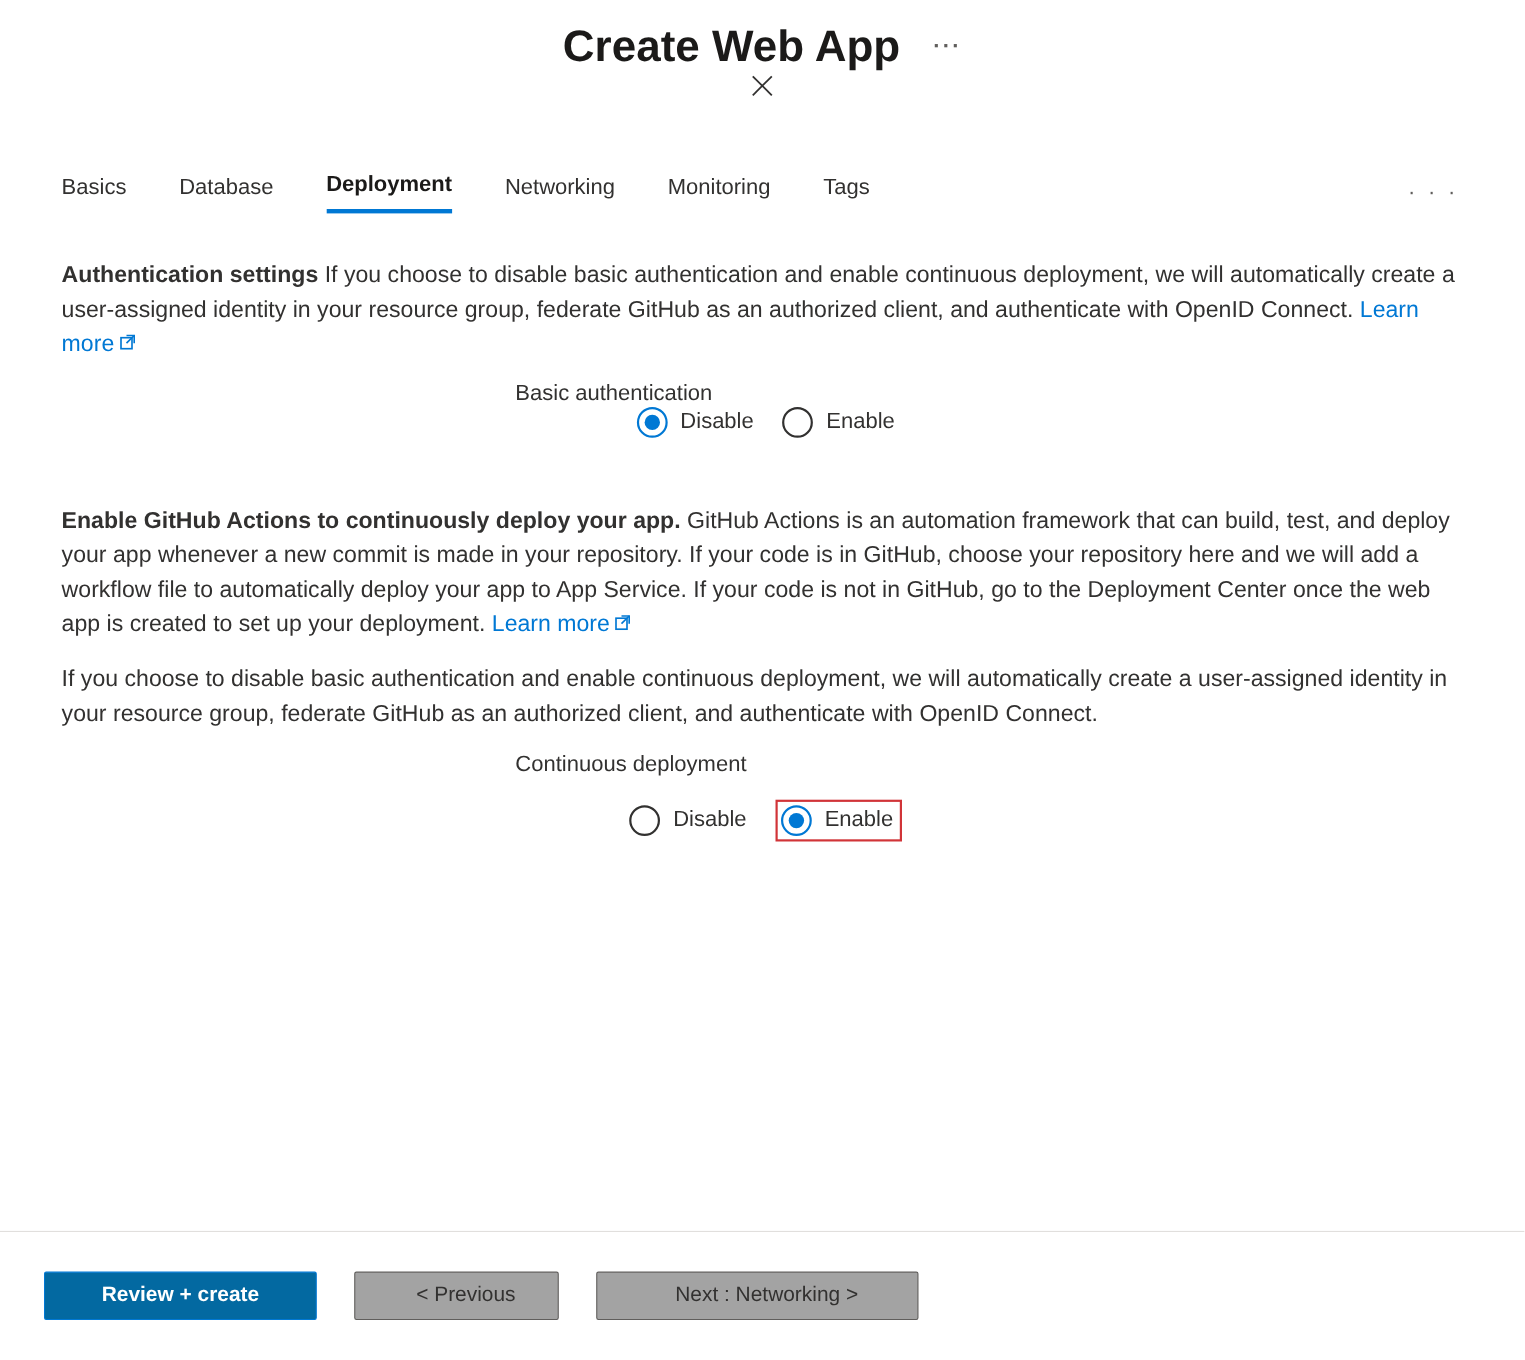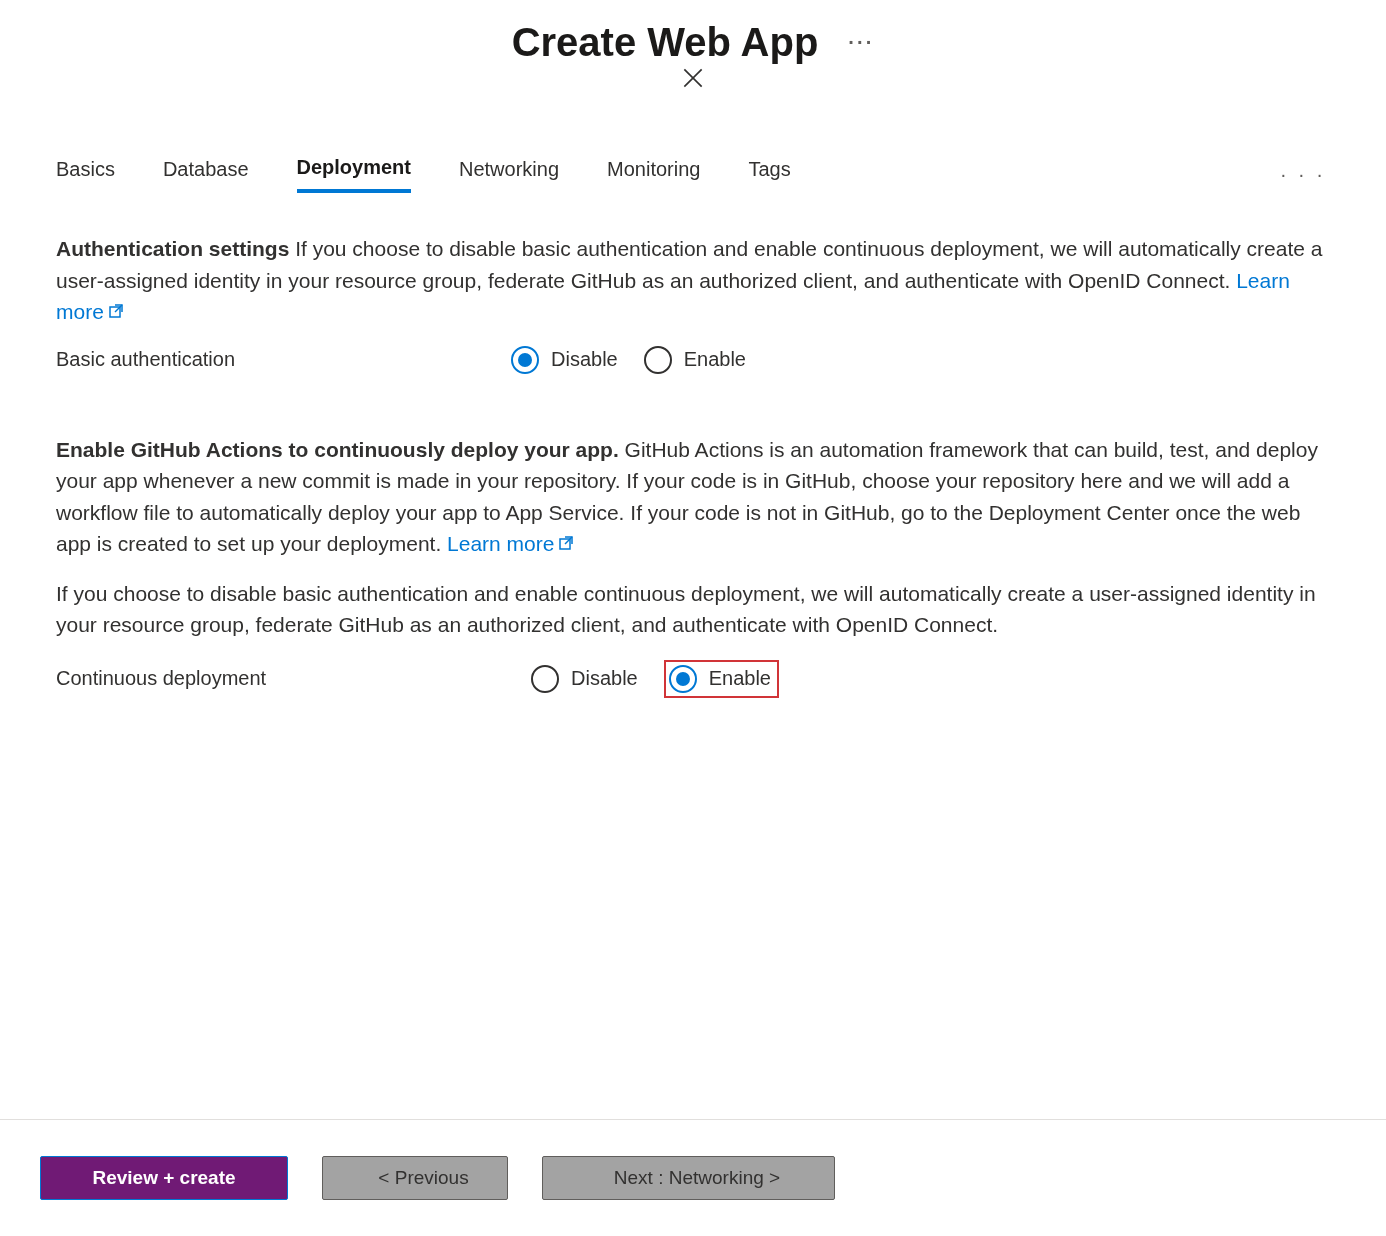--- a/index.html
+++ b/index.html
@@ -96,20 +96,21 @@
     }
     .ext-icon svg {
       width: 16px;
       height: 16px;
       vertical-align: baseline;
     }
     .field-row {
       display: flex;
       align-items: center;
       margin-top: 14px;
+      flex-direction: column;
     }
     .field-label {
       width: 455px;
       font-size: 20px;
       color: #323130;
     }
     .radio-group {
       display: flex;
       gap: 26px;
       align-items: center;
@@ -175,21 +176,21 @@
       background: #fff;
     }
     .btn {
       padding: 10px 26px;
       font-size: 19px;
       cursor: pointer;
       font-family: inherit;
       border-radius: 2px;
     }
     .btn-primary {
-      background: #701a75;
+      background: #0369a1;
       color: #fff;
       border: 1px solid #0078d4;
       font-weight: 600;
       min-width: 248px;
     }
     .btn-secondary {
       background: #a3a3a3;
       color: #323130;
       border: 1px solid #605e5c;
       padding-left: 43px;

